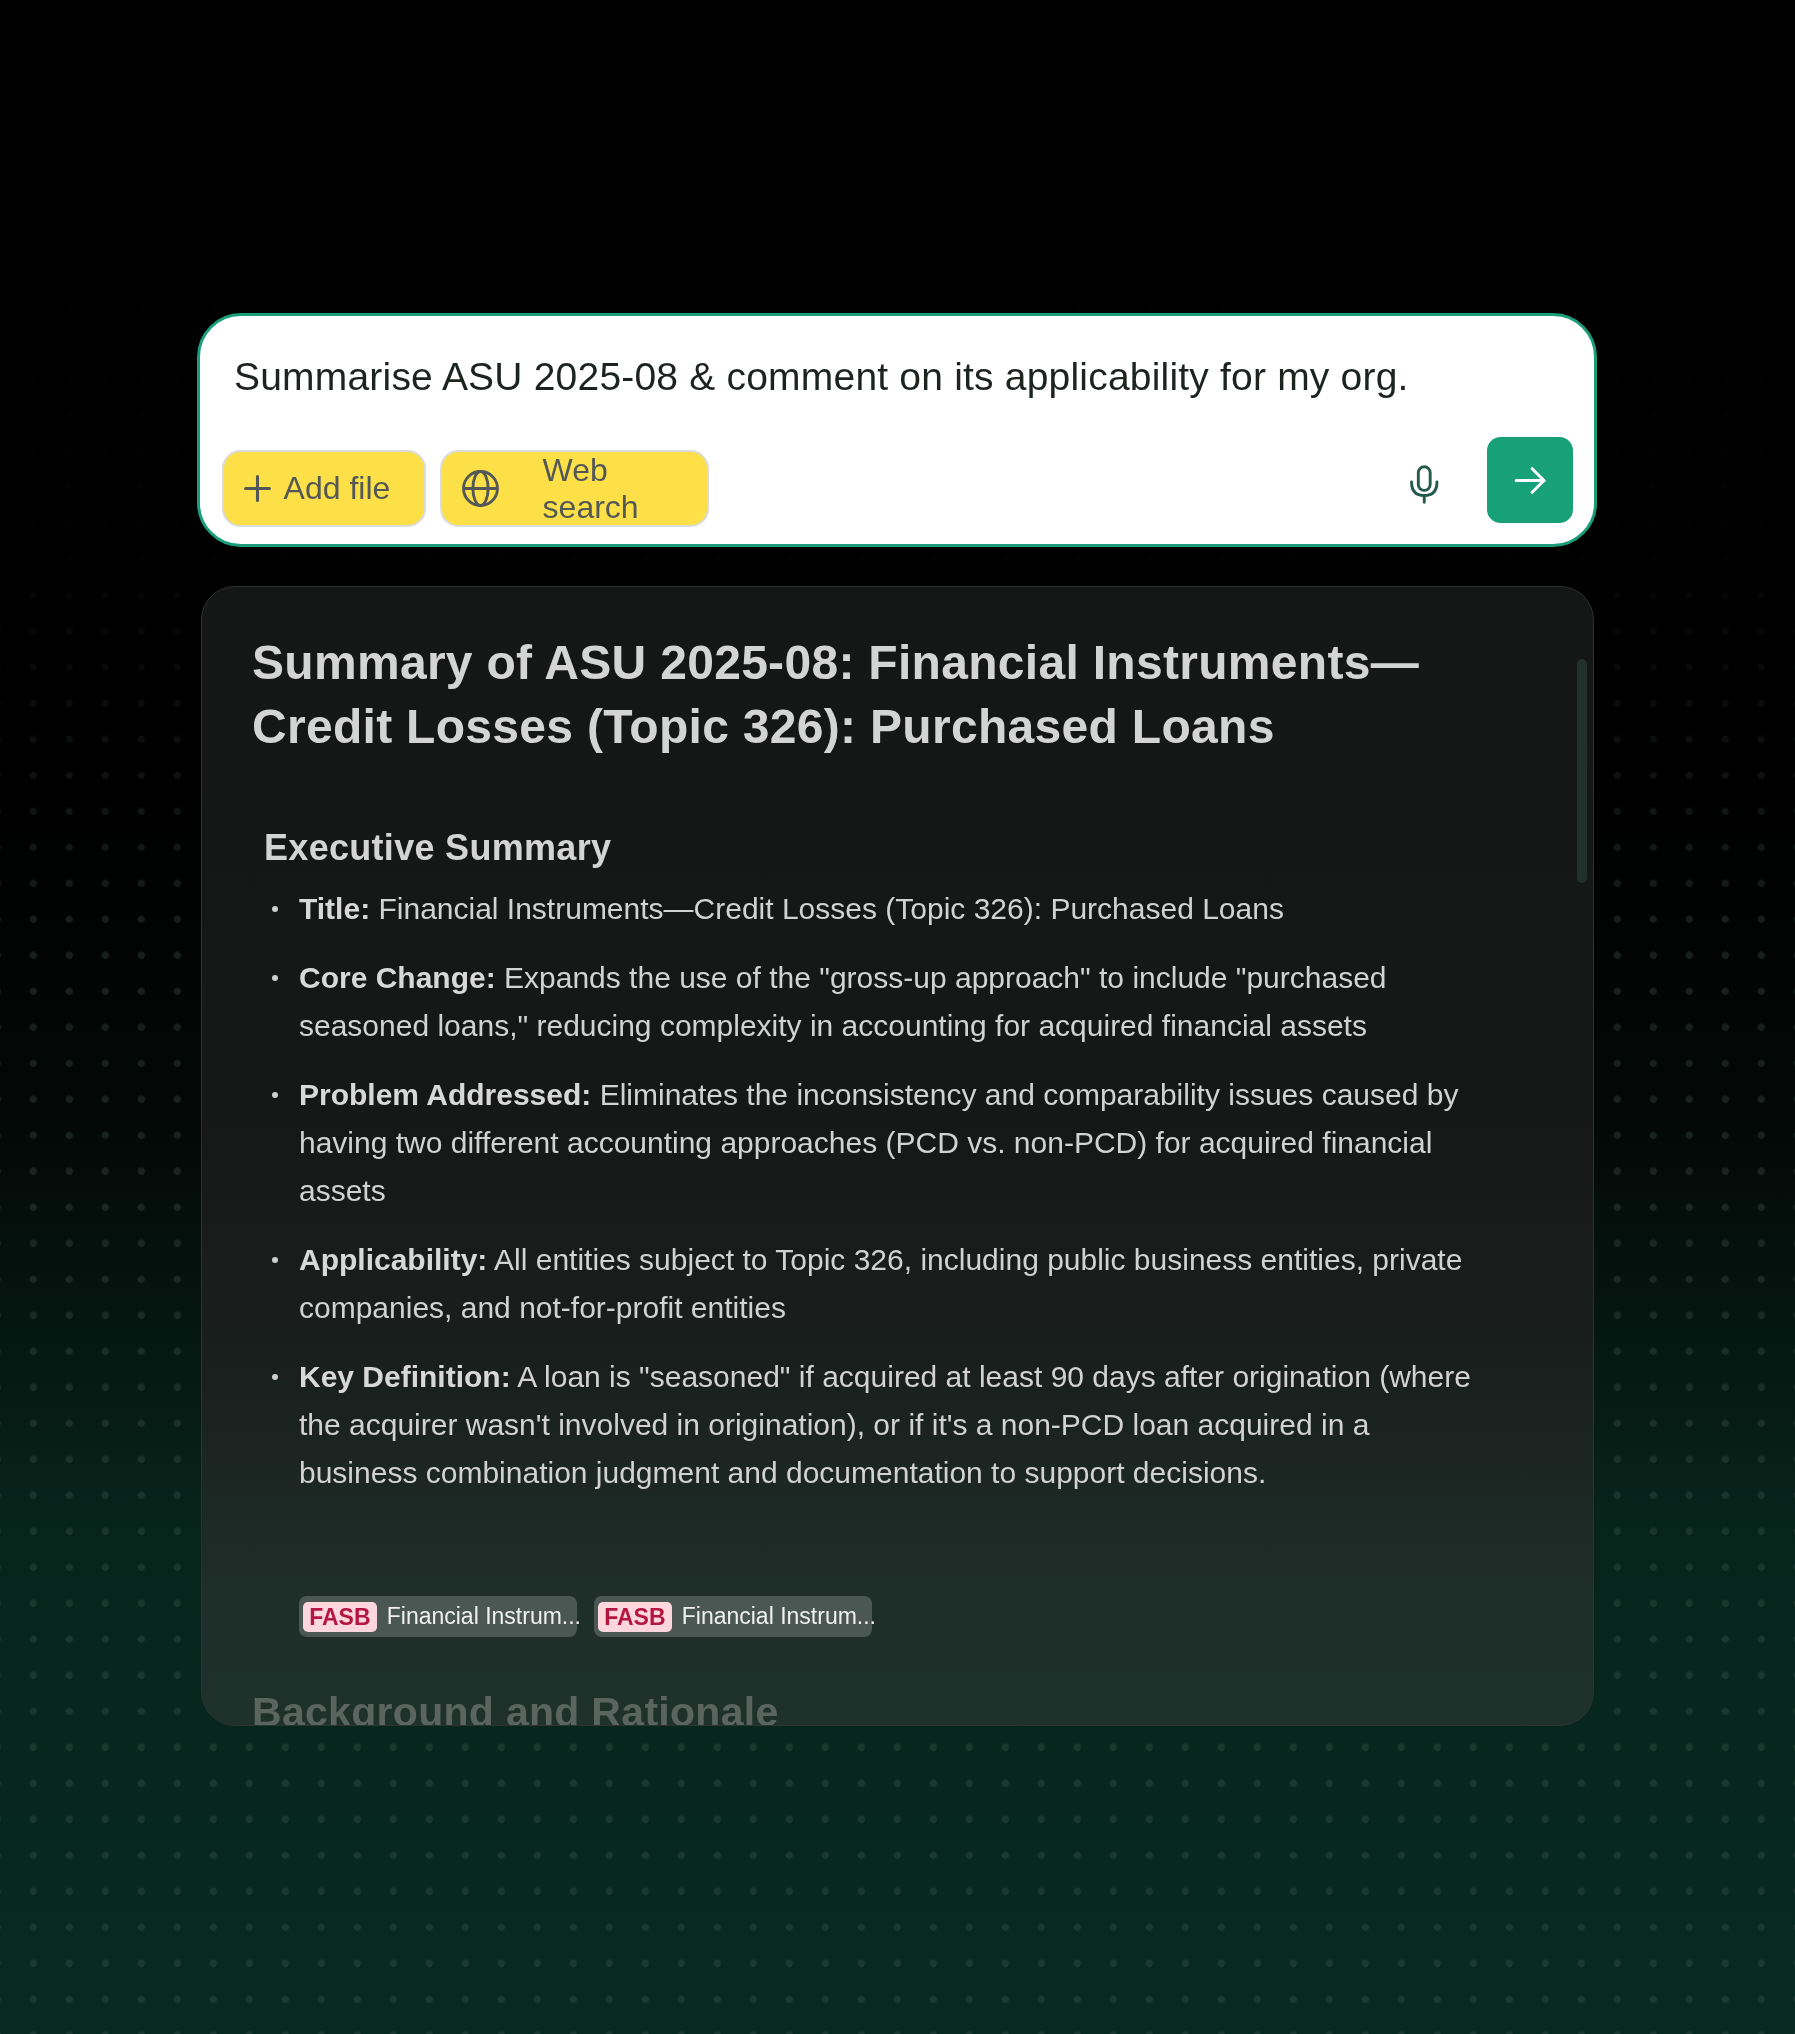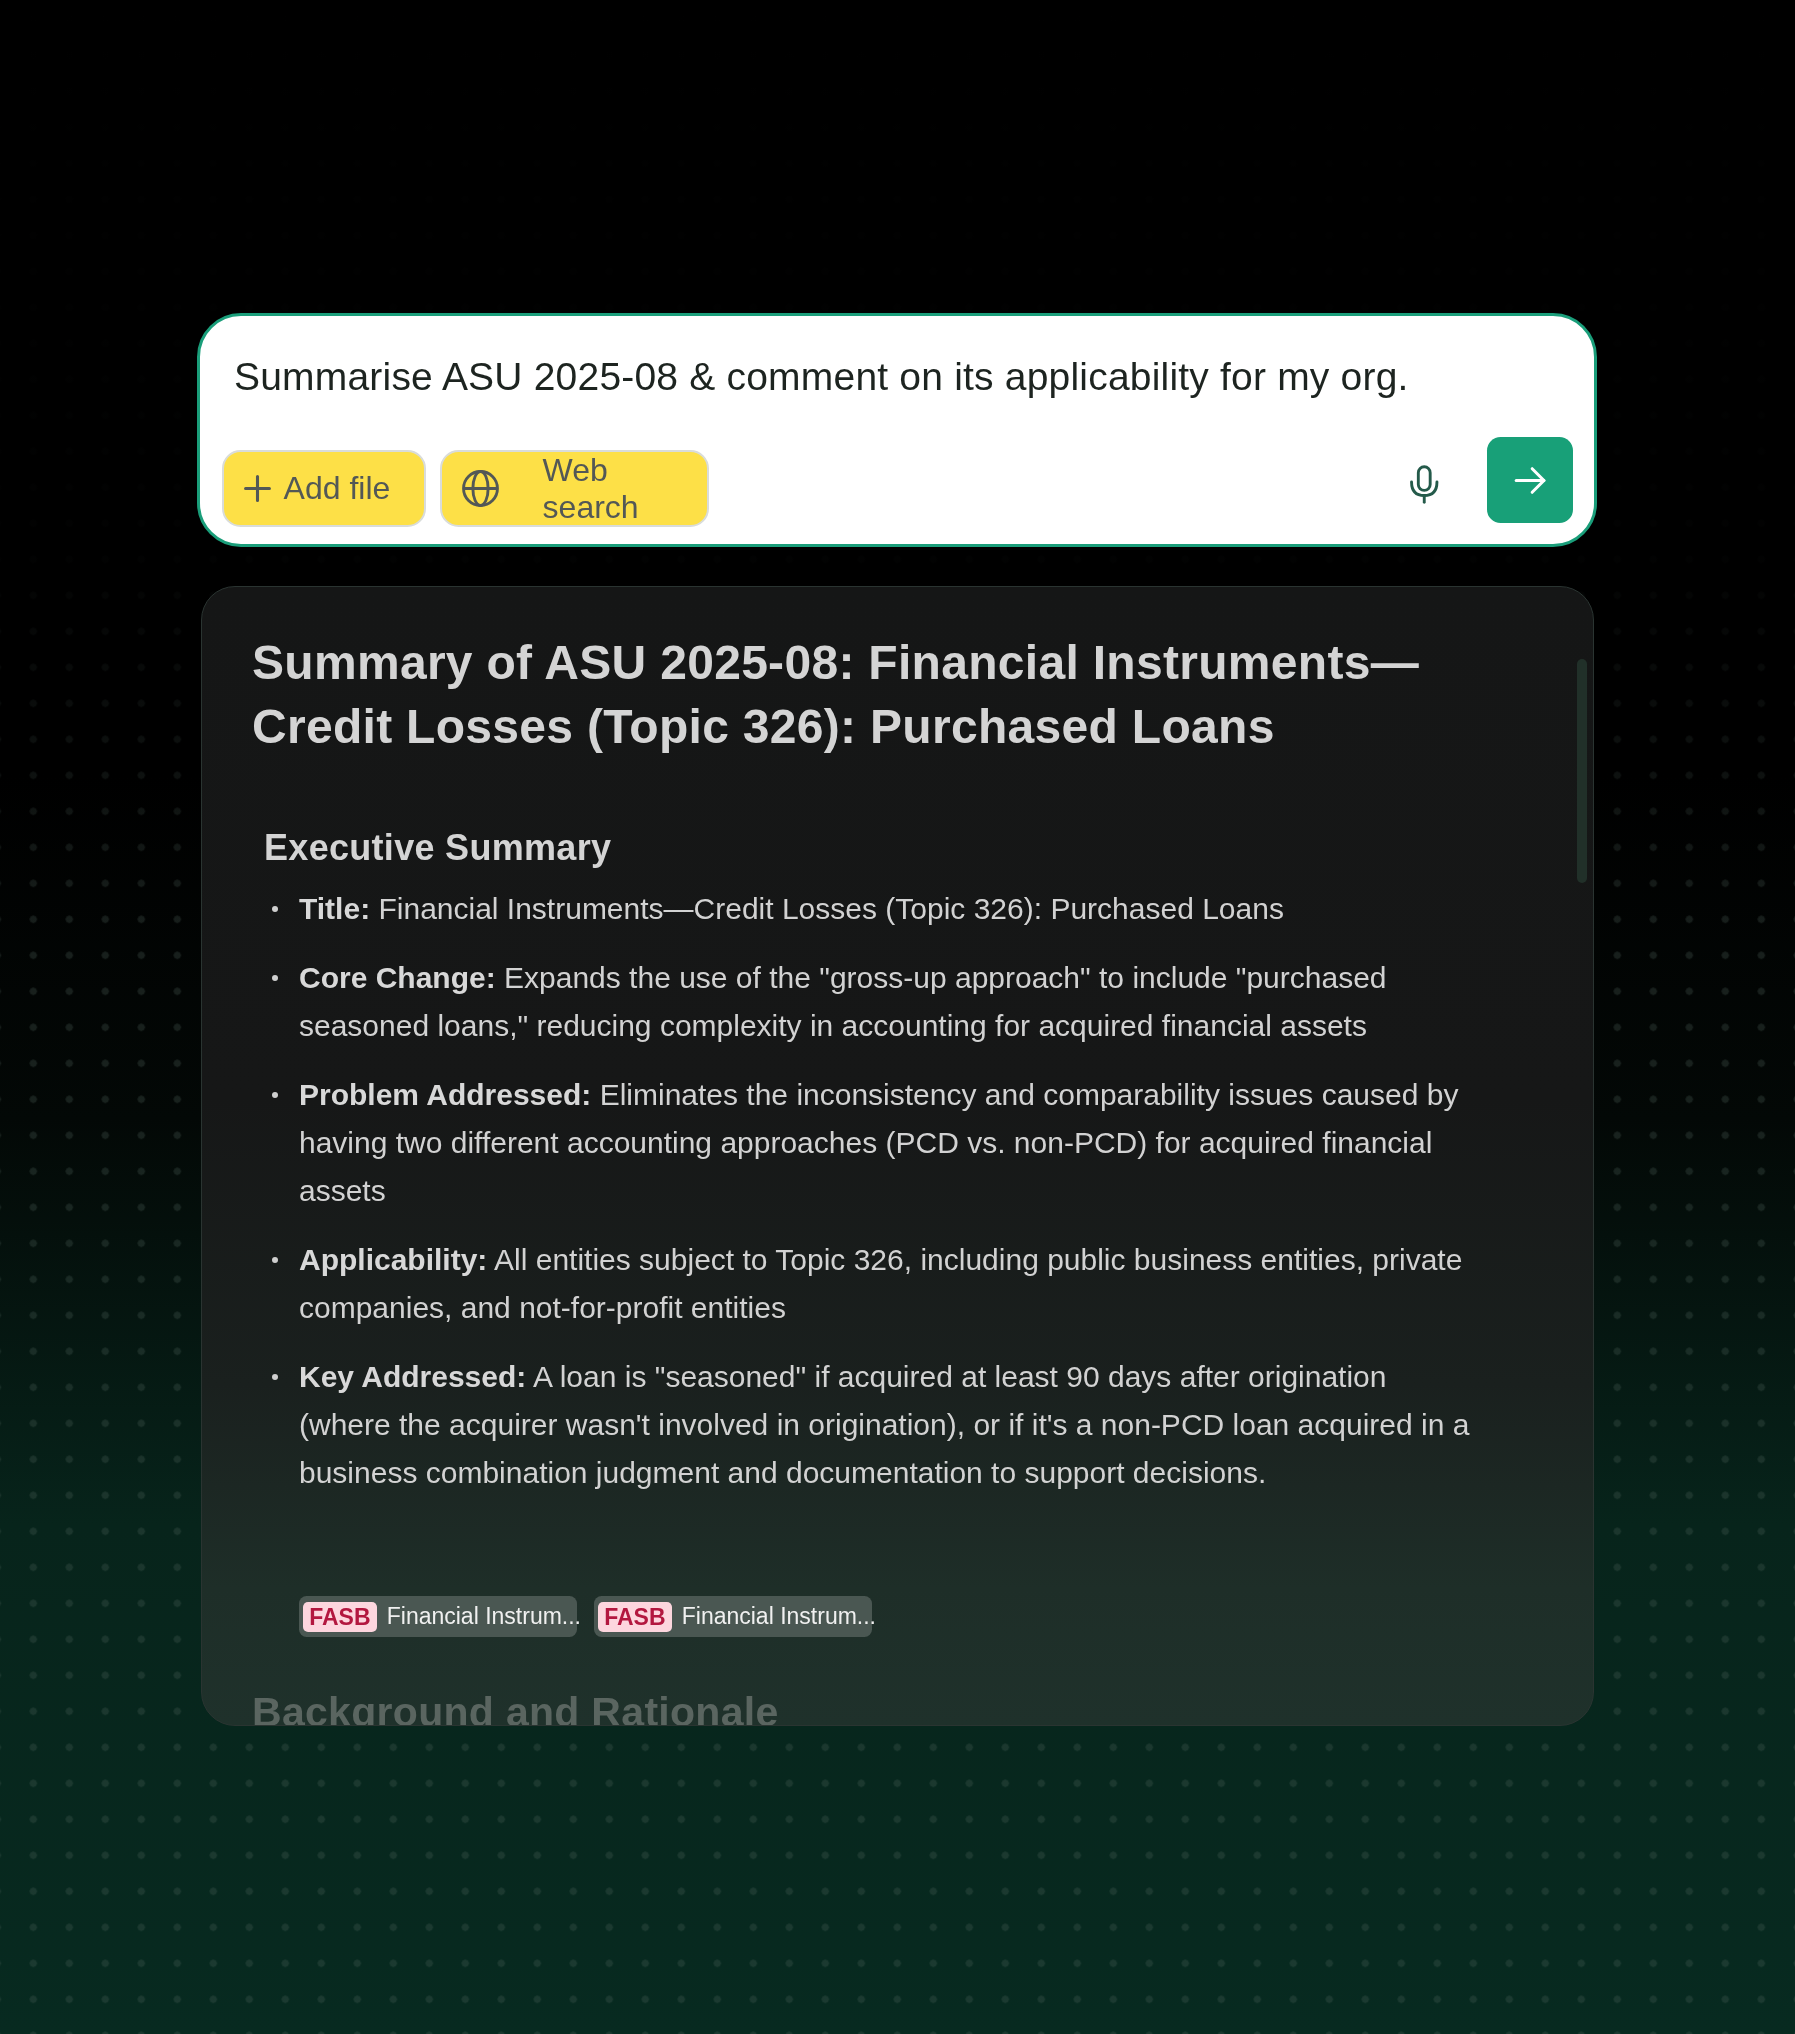--- a/index.html
+++ b/index.html
@@ -133,21 +133,21 @@
 <div class="response">
   <div class="scroll-thumb"></div>
   <div class="resp-inner">
     <h1 class="h-title">Summary of ASU 2025-08: Financial Instruments—Credit Losses (Topic 326): Purchased Loans</h1>
     <h2 class="h-section">Executive Summary</h2>
     <ul class="bullets">
       <li><span class="dot"></span><b>Title:</b><span> Financial Instruments—Credit Losses (Topic 326): Purchased Loans</span></li>
       <li><span class="dot"></span><b>Core Change:</b><span> Expands the use of the "gross-up approach" to include "purchased seasoned loans," reducing complexity in accounting for acquired financial assets</span></li>
       <li><span class="dot"></span><b>Problem Addressed:</b><span> Eliminates the inconsistency and comparability issues caused by having two different accounting approaches (PCD vs. non-PCD) for acquired financial assets</span></li>
       <li><span class="dot"></span><b>Applicability:</b><span> All entities subject to Topic 326, including public business entities, private companies, and not-for-profit entities</span></li>
-      <li><span class="dot"></span><b>Key Addressed:</b><span> A loan is "seasoned" if acquired at least 90 days after origination (where the acquirer wasn't involved in origination), or if it's a non-PCD loan acquired in a business combination judgment and documentation to support decisions.</span></li>
+      <li><span class="dot"></span><b>Key Definition:</b><span> A loan is "seasoned" if acquired at least 90 days after origination (where the acquirer wasn't involved in origination), or if it's a non-PCD loan acquired in a business combination judgment and documentation to support decisions.</span></li>
     </ul>
   </div>
 
   <div class="sources">
     <div class="src-chip">
       <span class="src-badge">FASB</span>
       <span class="src-text">Financial Instrum...</span>
     </div>
     <div class="src-chip">
       <span class="src-badge">FASB</span>

